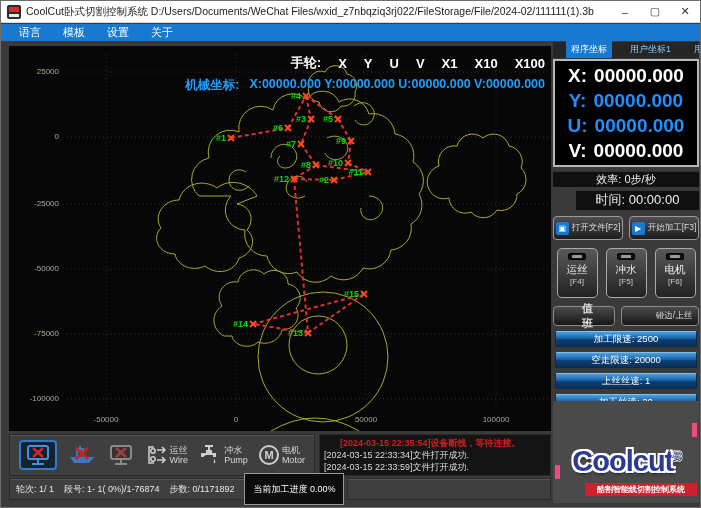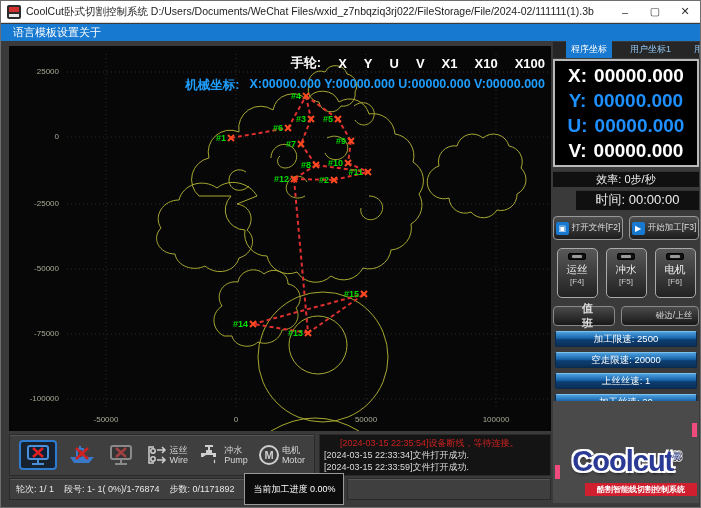--- a/index.html
+++ b/index.html
@@ -8,21 +8,21 @@
 
   
   .titlebar { position:absolute; left:0; top:0; width:100%; height:22px; background:#ffffff; display:flex; align-items:center; border-bottom:1px solid #d8d8d8; }
   .app-icon { width:14px; height:14px; margin:0 5px 0 6px; background:#2b2b2b; border-radius:2px; position:relative; flex:none; }
   .app-icon::before { content:""; position:absolute; left:2px; top:2px; width:10px; height:5px; background:#d03030; }
   .app-icon::after { content:""; position:absolute; left:2px; bottom:2px; width:10px; height:3px; background:#e8e8e8; }
   .title-text { font-size:10.5px; color:#222; white-space:nowrap; overflow:hidden; flex:1; }
   .win-btn { width:30px; height:21px; display:flex; align-items:center; justify-content:center; font-size:11px; color:#333; flex:none; }
 
   
-  .menubar { position:absolute; left:0; top:23px; width:100%; height:17px; background:#1779d0; display:flex; align-items:center; padding-left:12px; }
+  .menubar { position:absolute; left:0; top:23px; width:100%; height:17px; background:#1779d0; display:flex; align-items:center; gap:22px; padding-left:18px; }
   .menu-item { color:#fff; font-size:11px; }
 
   
   .canvas { position:absolute; left:8px; top:45px; width:542px; height:385px; background:#070707; }
   .canvas svg { position:absolute; left:0; top:0; }
   .tick { position:absolute; color:#a9a996; font-size:8px; }
   .ytick { right:492px; width:44px; text-align:right; }
   .xtick { width:60px; text-align:center; top:369px; }
 
   .handwheel { position:absolute; right:6px; top:8px; display:flex; align-items:center; gap:17px; color:#fff; font-weight:bold; font-size:13px; }
@@ -72,21 +72,21 @@
 
   
   .toolpanel { position:absolute; left:8px; top:433px; width:306px; height:42px; background:#3f3f3f; border:1px solid #2a2a2a; box-shadow:inset 0 1px #555; display:flex; align-items:center; justify-content:space-around; padding:0 4px; }
   .tool { display:flex; align-items:center; gap:2px; color:#d8d8d8; }
   .tool .txtcol { display:flex; flex-direction:column; line-height:10px; font-size:9px; }
   .activebox { border:2px solid #2e7cd0; border-radius:4px; background:#18222e; padding:1px 3px; }
 
   
   .logpanel { position:absolute; left:318px; top:433px; width:232px; height:42px; background:#141414; border:1px solid #2a2a2a; padding:2px 4px; overflow:hidden; }
   .logline { font-size:9px; line-height:12px; color:#dcdcdc; white-space:nowrap; }
-  .logline.alert { color:#cc2020; font-weight:normal;padding-left:16px; }
+  .logline.alert { color:#cc2020; font-weight:bold;padding-left:16px; }
 
   
   .statusbar { position:absolute; left:8px; top:477px; width:334px; height:22px; background:#3f3f3f; border:1px solid #2a2a2a; box-shadow:inset 0 1px #555; display:flex; align-items:center; gap:10px; padding:0 6px; color:#e8e8e8; font-size:9px; white-space:nowrap; }
   .progressbox { margin-left:auto; height:32px; border:1px solid #999; background:#0c0c0c; display:flex; align-items:center; padding:0 8px; font-size:9px; color:#fff; }
   .statusbar2 { position:absolute; left:346px; top:477px; width:204px; height:22px; background:#3f3f3f; border:1px solid #2a2a2a; box-shadow:inset 0 1px #555; }
 </style>
 </head>
 <body>
 
 <div id="win">

